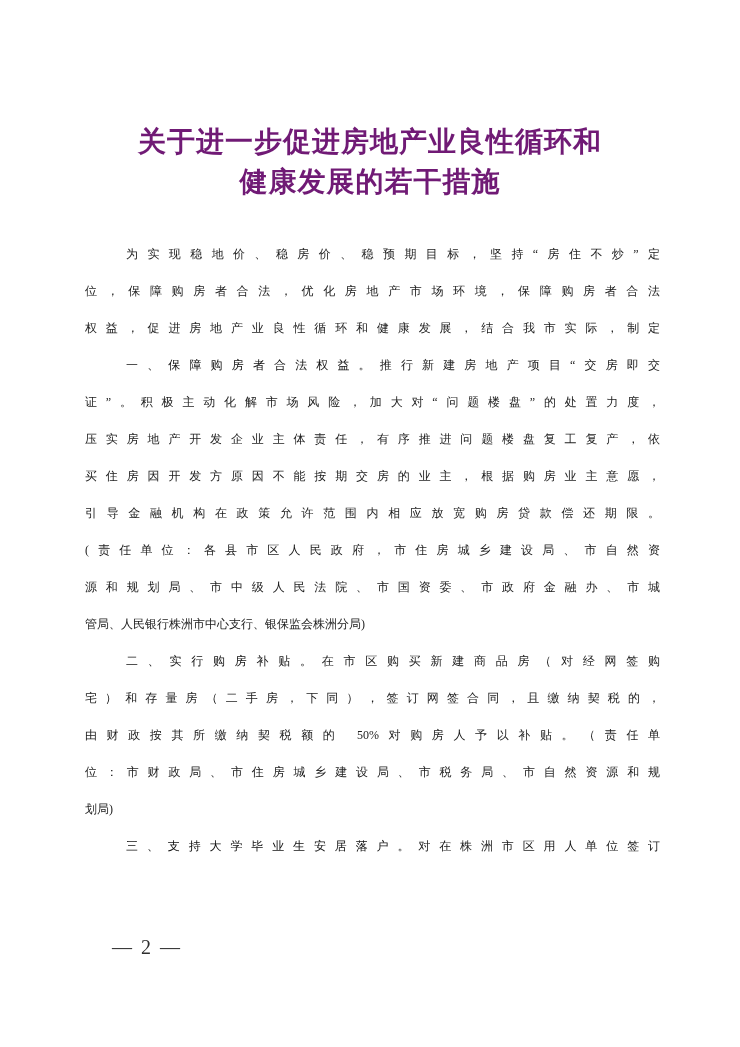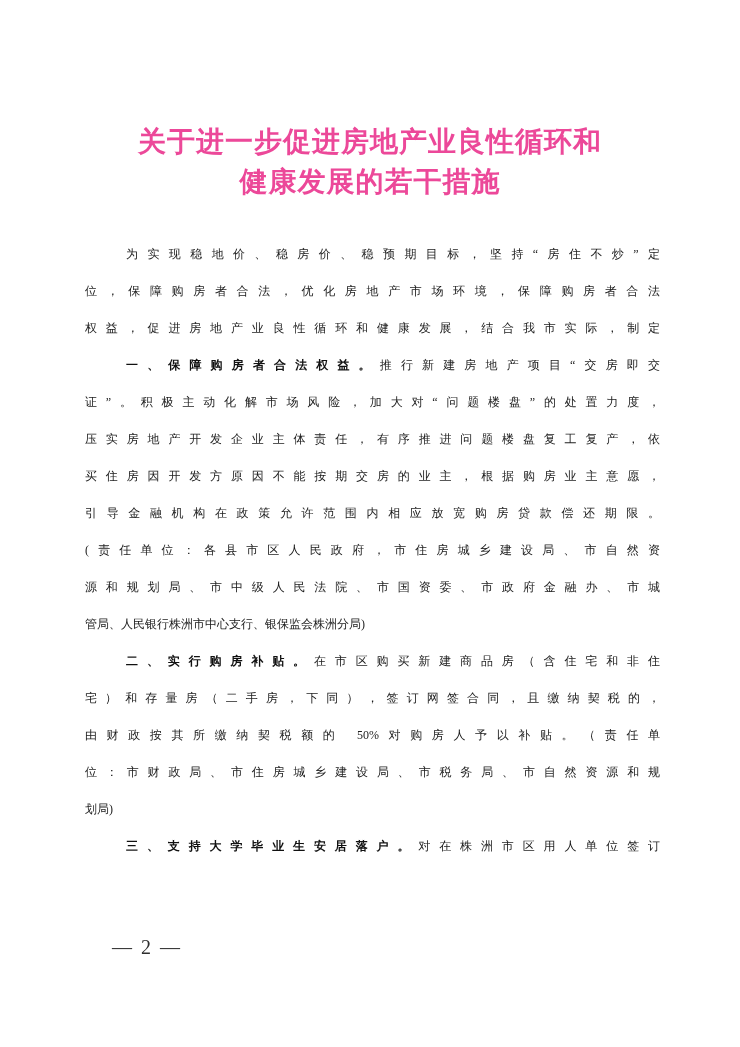--- a/index.html
+++ b/index.html
@@ -15,42 +15,42 @@
   .title {
     position: absolute;
     top: 122px;
     left: 0;
     width: 740px;
     text-align: center;
     font-size: 28px;
     font-weight: 700;
     line-height: 40px;
     letter-spacing: 1px;
-    color: #ec4899;
+    color: #701a75;
   }
   .body-block {
     position: absolute;
     top: 236px;
     left: 85px;
     width: 575px;
   }
   .ln {
     height: 37px;
     line-height: 37px;
     font-size: 12px;
     text-align: justify;
     text-align-last: justify;
     white-space: normal;
     overflow: hidden;
     color: #1c1c1c;
   }
   .ln.last { text-align-last: left; }
   .ln.ind { padding-left: 41px; }
   .b {
-    font-weight: 700;
+    font-weight: 400;
     font-family: "Liberation Sans", "DejaVu Sans", sans-serif;
     color: #111111;
   }
   .pageno {
     position: absolute;
     left: 112px;
     top: 934px;
     font-size: 20px;
     line-height: 26px;
     letter-spacing: 2px;
@@ -72,21 +72,21 @@
     <div class="ln"><span class="b"></span><span>位，保障购房者合法，优化房地产市场环境，保障购房者合法</span></div>
     <div class="ln"><span class="b"></span><span>权益，促进房地产业良性循环和健康发展，结合我市实际，制定</span></div>
     <div class="ln ind"><span class="b">一、保障购房者合法权益。</span><span>推行新建房地产项目“交房即交</span></div>
     <div class="ln"><span class="b"></span><span>证”。积极主动化解市场风险，加大对“问题楼盘”的处置力度，</span></div>
     <div class="ln"><span class="b"></span><span>压实房地产开发企业主体责任，有序推进问题楼盘复工复产，依</span></div>
     <div class="ln"><span class="b"></span><span>买住房因开发方原因不能按期交房的业主，根据购房业主意愿，</span></div>
     <div class="ln"><span class="b"></span><span>引导金融机构在政策允许范围内相应放宽购房贷款偿还期限。</span></div>
     <div class="ln"><span class="b"></span><span>(责任单位：各县市区人民政府，市住房城乡建设局、市自然资</span></div>
     <div class="ln"><span class="b"></span><span>源和规划局、市中级人民法院、市国资委、市政府金融办、市城</span></div>
     <div class="ln last"><span class="b"></span><span>管局、人民银行株洲市中心支行、银保监会株洲分局)</span></div>
-    <div class="ln ind"><span class="b">二、实行购房补贴。</span><span>在市区购买新建商品房（含住宅和非住</span></div>
+    <div class="ln ind"><span class="b">二、实行购房补贴。</span><span>在市区购买新建商品房（对经网签购</span></div>
     <div class="ln"><span class="b"></span><span>宅）和存量房（二手房，下同），签订网签合同，且缴纳契税的，</span></div>
     <div class="ln"><span class="b"></span><span>由财政按其所缴纳契税额的 50%对购房人予以补贴。（责任单</span></div>
     <div class="ln"><span class="b"></span><span>位：市财政局、市住房城乡建设局、市税务局、市自然资源和规</span></div>
     <div class="ln last"><span class="b"></span><span>划局)</span></div>
     <div class="ln ind"><span class="b">三、支持大学毕业生安居落户。</span><span>对在株洲市区用人单位签订</span></div>
   </div>
 
   <div class="pageno">— 2 —</div>
 
 </div>

